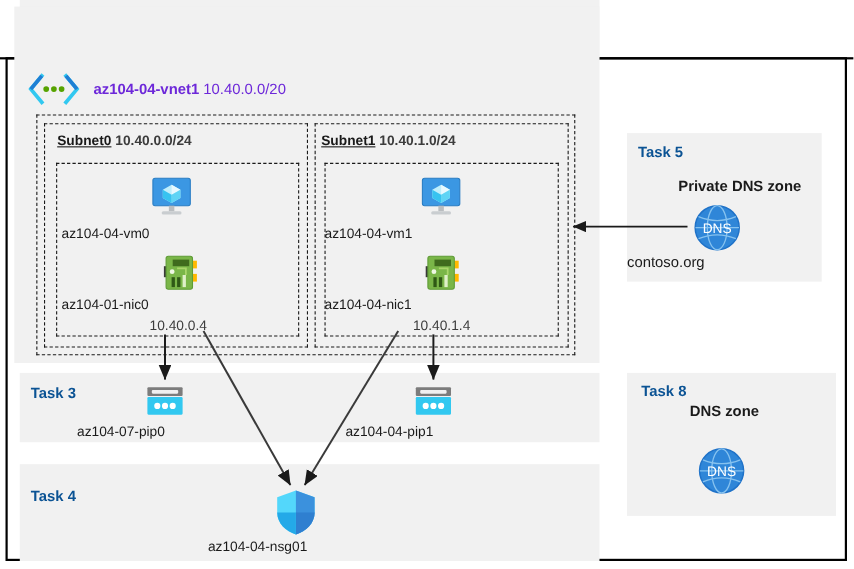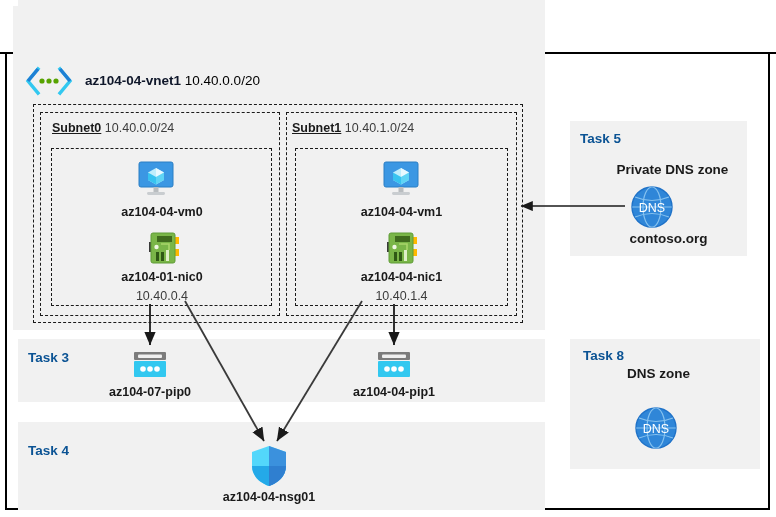--- a/index.html
+++ b/index.html
@@ -19,43 +19,43 @@
   
   #band-task12{position:absolute;left:18px;top:0;width:527px;height:52px;}
   #task12-label{position:absolute;left:28px;top:17px;font-size:13.5px;font-weight:bold;color:#0b5394;letter-spacing:-.1px;}
   #rg-icon{position:absolute;left:197px;top:7px;width:40px;height:38px;}
   #rg-label{position:absolute;left:244px;top:17px;font-size:14px;font-weight:bold;color:#1a1a1a;}
 
   
   #vnet-panel{position:absolute;left:13px;top:6px;width:532px;height:324px;}
   #vnet-icon{position:absolute;left:25px;top:66px;width:48px;height:30px;}
   #vnet-label{position:absolute;left:85px;top:73px;font-size:13.5px;}
-  #vnet-label b{font-weight:bold;color:#0f172a;}
-  #vnet-label span{font-weight:normal;color:#000000;}
+  #vnet-label b{font-weight:bold;color:#6d28d9;}
+  #vnet-label span{font-weight:normal;color:#6d28d9;}
 
   
   #vnet-dash{position:absolute;left:33px;top:104px;width:490px;height:219px;
              border:1.6px dashed #1a1a1a;box-sizing:border-box;}
 
   .subnet{position:absolute;border:1.6px dashed #1a1a1a;box-sizing:border-box;}
   #subnet0{left:40px;top:112px;width:240px;height:204px;}
   #subnet1{left:286px;top:112px;width:231px;height:204px;}
   .subnet-label{position:absolute;font-size:12.5px;white-space:nowrap;}
   .subnet-label b{font-weight:bold;color:#1a1a1a;text-decoration:underline;}
-  .subnet-label span{font-weight:normal;color:#3c3c3c;}
+  .subnet-label span{font-weight:bold;color:#3c3c3c;}
   #subnet0-label{left:52px;top:121px;}
   #subnet1-label{left:292px;top:121px;}
 
   .vmbox{position:absolute;border:1.6px dashed #1a1a1a;box-sizing:border-box;}
   #vmbox0{left:51px;top:148px;width:221px;height:158px;}
   #vmbox1{left:295px;top:148px;width:213px;height:158px;}
 
   
-  .node-name{position:absolute;font-size:12.5px;font-weight:bold;color:#1a1a1a;
-             text-align:center;white-space:nowrap;}
+  .node-name{position:absolute;font-size:12.5px;font-weight:normal;color:#1a1a1a;
+             text-align:left;white-space:nowrap;}
   .node-ip{position:absolute;font-size:12.5px;font-weight:normal;color:#3c3c3c;
            text-align:center;white-space:nowrap;}
 
   
   #band-task3{position:absolute;left:18px;top:339px;width:527px;height:63px;}
   #band-task4{position:absolute;left:18px;top:422px;width:527px;height:88px;}
   #band-task5{position:absolute;left:570px;top:121px;width:177px;height:135px;}
   #band-task6{position:absolute;left:570px;top:339px;width:190px;height:130px;}
   .task-label{position:absolute;font-size:13.5px;font-weight:bold;color:#0b5394;}
   #task3-label{left:28px;top:350px;text-align:right;}

